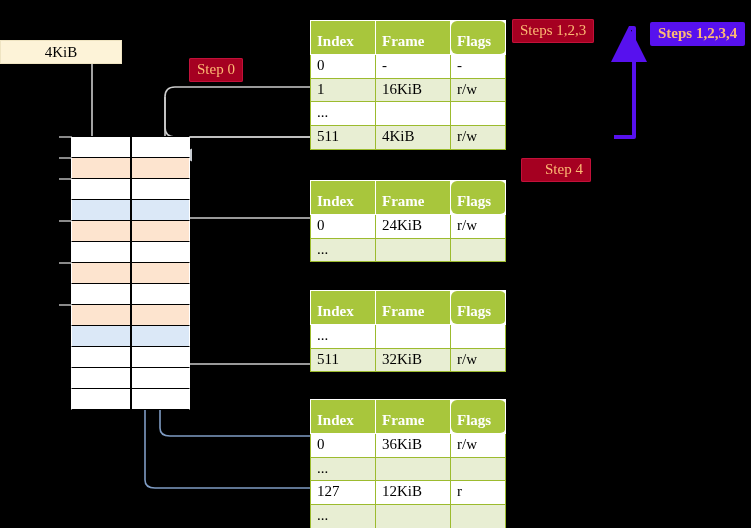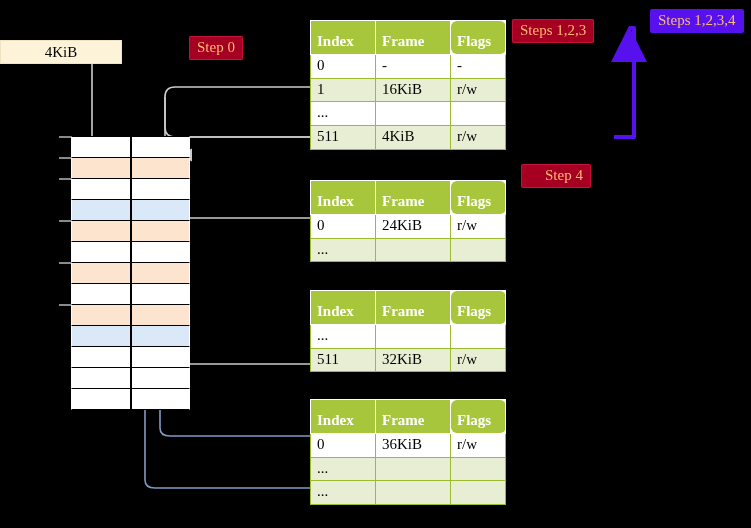--- a/index.html
+++ b/index.html
@@ -141,33 +141,33 @@
 
     <path d="M480,488 L155,488 Q145,488 145,480 L145,215" stroke="#7f9cc4" stroke-width="1.6" fill="none" marker-end="url(#ahBlueUp)"></path>
 
     <path d="M614,137 L634,137 L634,28 L629,28" stroke="#5711ee" stroke-width="4" fill="none" stroke-linejoin="round" marker-end="url(#ahPurple)"></path>
   </svg>
 
   <div class="kib-box" style="left:0px;top:40px;width:120px;height:22px;">
     <span>4KiB</span>
   </div>
 
-  <div class="badge badge-red" style="left:189px;top:36px;">
+  <div class="badge badge-red" style="left:189px;top:58px;">
     <span>Step 0</span>
   </div>
 
   <div class="badge badge-red" style="left:512px;top:19px;">
     <span>Steps 1,2,3</span>
   </div>
 
-  <div class="badge badge-blue" style="left:650px;top:9px;">
+  <div class="badge badge-blue" style="left:650px;top:22px;font-weight:bold;">
     <span>Steps 1,2,3,4</span>
   </div>
 
-  <div class="badge badge-red" style="left:521px;top:164px;padding-left:24px;">
+  <div class="badge badge-red" style="left:521px;top:158px;padding-left:24px;">
     <span>Step 4</span>
   </div>
 
   <div class="memcol" style="left:71px;top:136px;width:119px;height:274px;">
     <div class="memrow white" style="top:0px;height:21px;"></div>
     <div class="memrow orange" style="top:21px;height:21px;"></div>
     <div class="memrow white" style="top:42px;height:21px;"></div>
     <div class="memrow blue" style="top:63px;height:21px;"></div>
     <div class="memrow orange" style="top:84px;height:21px;"></div>
     <div class="memrow white" style="top:105px;height:21px;"></div>
@@ -277,20 +277,25 @@
       <tr>
         <td>0</td>
         <td>36KiB</td>
         <td>r/w</td>
       </tr>
       <tr class="alt">
         <td>...</td>
         <td></td>
         <td></td>
       </tr>
+      <tr>
+        <td>127</td>
+        <td>12KiB</td>
+        <td>r</td>
+      </tr>
       <tr class="alt">
         <td>...</td>
         <td></td>
         <td></td>
       </tr>
     </tbody>
   </table>
 
 </div>
 

